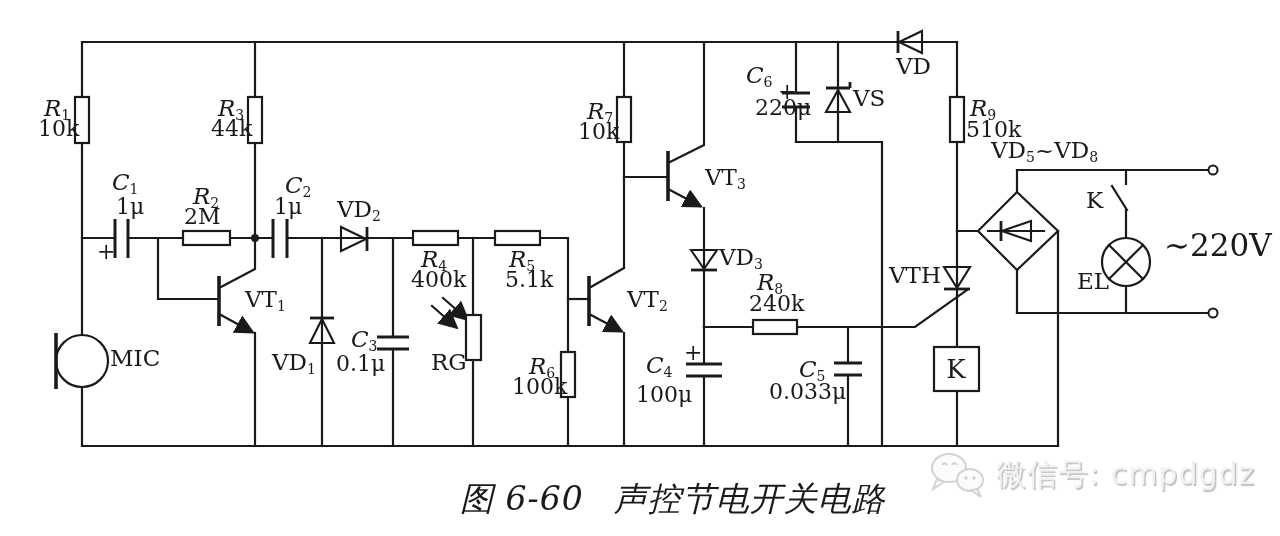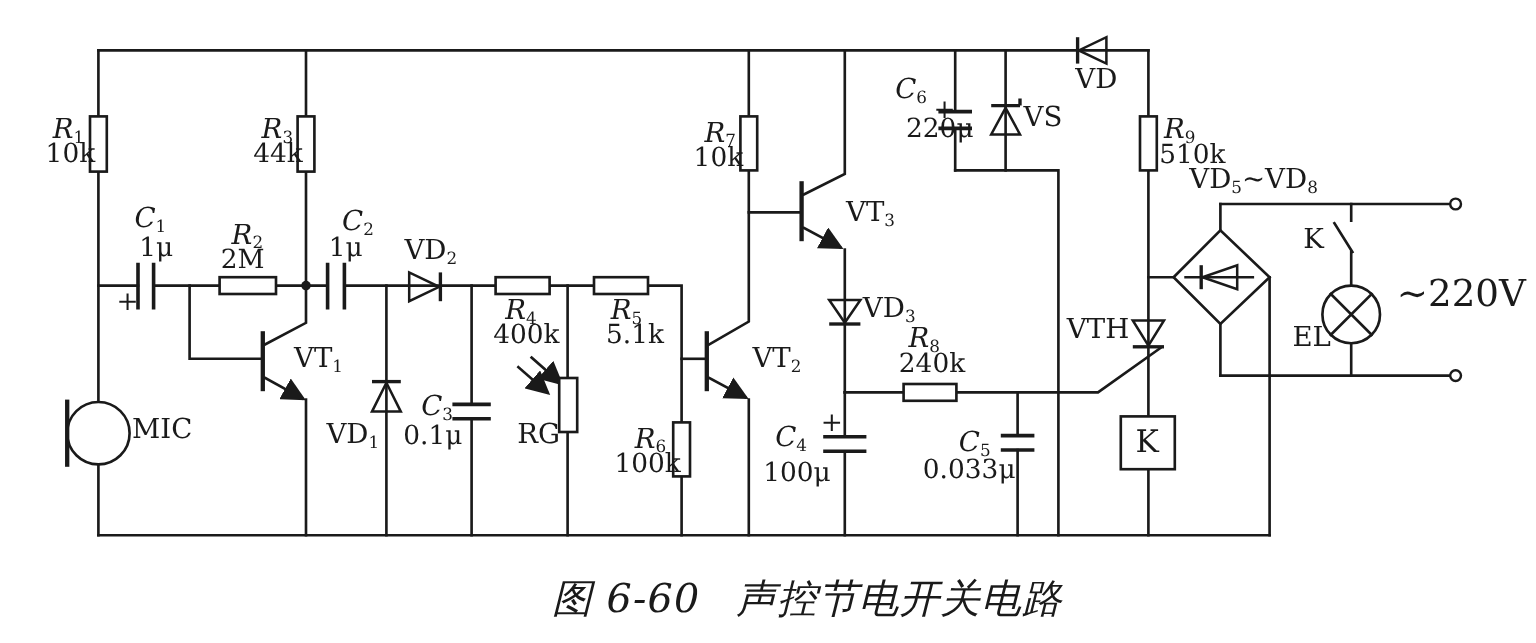--- a/index.html
+++ b/index.html
@@ -267,14 +267,33 @@
   <span class="lb ref" style="left:1086px;top:189px">K</span>
   <span class="lb ref" style="left:1164px;top:230px;font-size:31px">∼220V</span>
   <span class="lb ref" style="left:1077px;top:270px">EL</span>
   <span class="lb ref" style="left:889px;top:264px">VTH</span>
   <span class="lb ref" style="left:956px;top:369px;transform:translate(-50%,-50%);font-size:26px">K</span>
 
   <div id="caption">
     <span>图 6-60</span><span class="gap"></span><span>声控节电开关电路</span>
   </div>
 
+  <div id="watermark">
+    <svg width="62" height="54" viewBox="0 0 62 54">
+      <g stroke="#d2d2d2" stroke-width="2" fill="#fbfbfb">
+        <ellipse cx="23" cy="21" rx="17" ry="14"></ellipse>
+        <path d="M11,32 L7,42 L18,35 Z"></path>
+        <ellipse cx="44" cy="33" rx="13" ry="11"></ellipse>
+        <path d="M51,42 L55,50 L45,43 Z"></path>
+      </g>
+      <g stroke="#d2d2d2" stroke-width="2" fill="none">
+        <path d="M16,18 q2.5,-3.5 5,0"></path>
+        <path d="M26,18 q2.5,-3.5 5,0"></path>
+      </g>
+      <g fill="#d2d2d2">
+        <circle cx="40" cy="31" r="1.7"></circle>
+          <circle cx="48" cy="31" r="1.7"></circle>
+      </g>
+    </svg>
+    <span id="wm-text">微信号: cmpdgdz</span>
+  </div>
 
 </div>
 
 </body></html>

